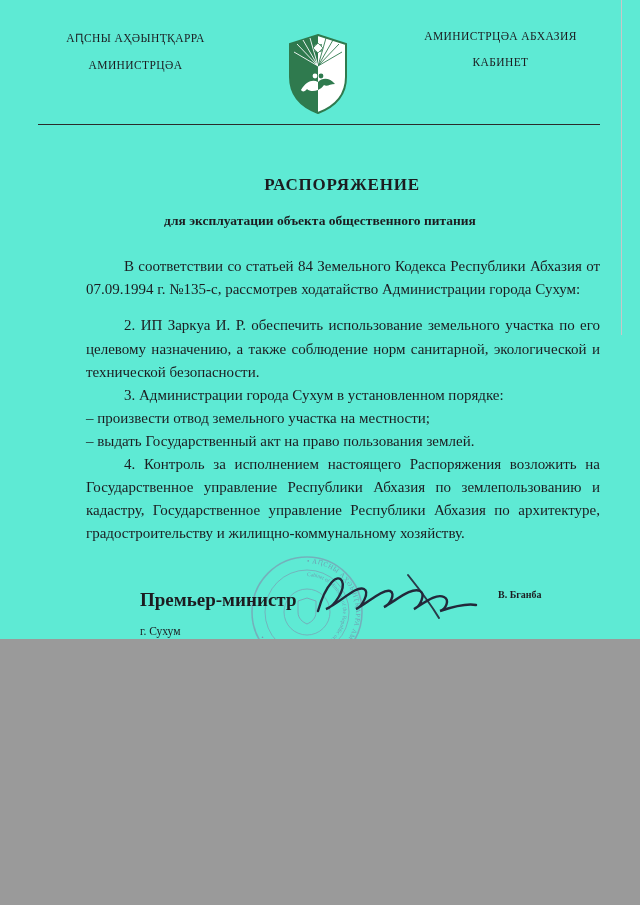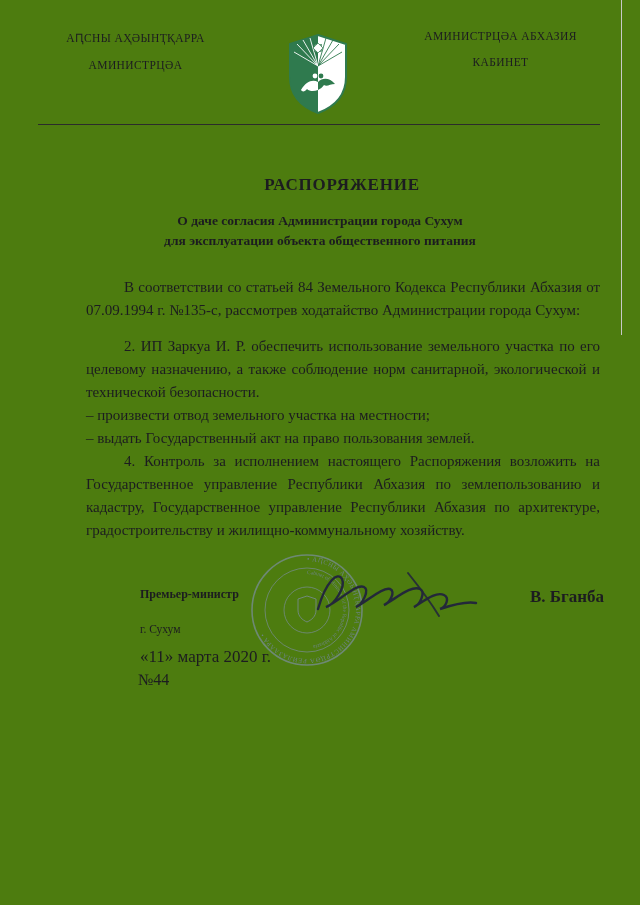--- a/index.html
+++ b/index.html
@@ -1,17 +1,17 @@
 <!DOCTYPE html>
 <html><head>
 <meta charset="utf-8">
 <style>
   html,body { margin:0; padding:0; background:#9a9a9a; }
   .page {
-    width:640px; height:905px; margin:0 auto; background:#4d7c0f;
+    width:640px; height:639px; margin:0 auto; background:#5eead4;
     position:relative; overflow:hidden;
     font-family:"Liberation Serif","DejaVu Serif",serif;
     color:#1c1c20;
   }
   .edge-line { position:absolute; right:18px; top:0; width:1px; height:335px; background:#c8c8c8; }
 
   .header { display:flex; justify-content:space-between; align-items:flex-start; padding:30px 42px 0 38px; }
   .header-col { width:195px; text-align:center; font-size:11.5px; letter-spacing:0.4px; }
   .header-col div { margin-bottom:14px; }
   .emblem-wrap { width:70px; display:flex; justify-content:center; margin-top:2px; }
@@ -20,22 +20,22 @@
 
   .title { text-align:center; font-weight:bold; font-size:17px; letter-spacing:0.8px; margin-top:50px;margin-left:44px; }
   .subtitle { text-align:center; font-weight:bold; font-size:13.5px; line-height:1.5; margin-top:16px; }
 
   .body-text { margin:24px 40px 0 86px; font-size:15px; line-height:1.54; text-align:justify; }
   .body-text p { margin:0; text-indent:38px; }
   .body-text p.intro { margin-bottom:13px; }
   .body-text p.dash { text-indent:0; }
 
   .sig-area { position:relative; margin-top:34px; height:220px; }
-  .sig-role { position:absolute; left:140px; top:10px; font-weight:bold; font-size:12px; }
-  .sig-name { position:absolute; left:498px; top:10px; font-weight:bold; font-size:17px;margin-left:32px; }
+  .sig-role { position:absolute; left:140px; top:10px; font-weight:bold; font-size:19px; }
+  .sig-name { position:absolute; left:498px; top:10px; font-weight:bold; font-size:10px; }
   .stamp    { position:absolute; left:248px; top:-26px; opacity:0.85; }
   .signature-svg { position:absolute; left:312px; top:-16px; }
   .footer-city { position:absolute; left:140px; top:46px; font-size:11.5px;text-align:right; }
   .footer-date { position:absolute; left:140px; top:70px; font-size:17px; }
   .footer-num  { position:absolute; left:138px; top:94px; font-size:16px; }
 </style>
 </head>
 <body>
 
 <div class="page">
@@ -93,27 +93,27 @@
     <div class="header-col">
       <div>АМИНИСТРЦӘА АБХАЗИЯ</div>
       <div>КАБИНЕТ</div>
     </div>
   </div>
 
   <div class="divider"></div>
 
   <div class="title">РАСПОРЯЖЕНИЕ</div>
   <div class="subtitle">
-    <div>О даче согласия Администрации города Сухум</div>
     <div>для эксплуатации объекта общественного питания</div>
   </div>
 
   <div class="body-text">
     <p class="intro">В соответствии со статьей 84 Земельного Кодекса Республики Абхазия от 07.09.1994 г. №135-с, рассмотрев ходатайство Администрации города Сухум:</p>
     <p>2. ИП Заркуа И. Р. обеспечить использование земельного участка по его целевому назначению, а также соблюдение норм санитарной, экологической и технической безопасности.</p>
+    <p>3. Администрации города Сухум в установленном порядке:</p>
     <p class="dash">– произвести отвод земельного участка на местности;</p>
     <p class="dash">– выдать Государственный акт на право пользования землей.</p>
     <p>4. Контроль за исполнением настоящего Распоряжения возложить на Государственное управление Республики Абхазия по землепользованию и кадастру, Государственное управление Республики Абхазия по архитектуре, градостроительству и жилищно-коммунальному хозяйству.</p>
   </div>
 
   <div class="sig-area">
 
     <svg class="stamp" width="118" height="118" viewBox="0 0 118 118">
       <defs>
         <path id="ringA" d="M59,10 a49,49 0 1,1 -0.02,0"></path>

